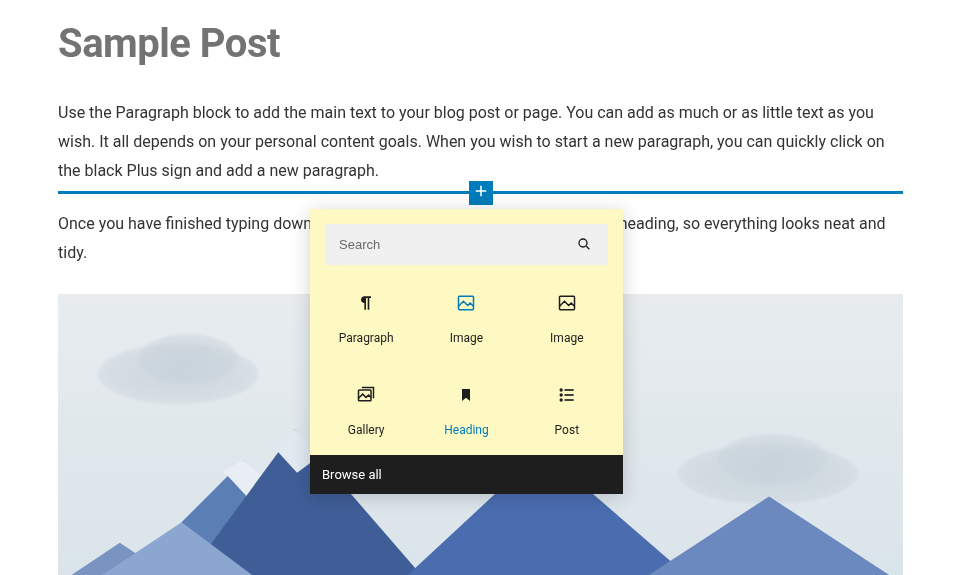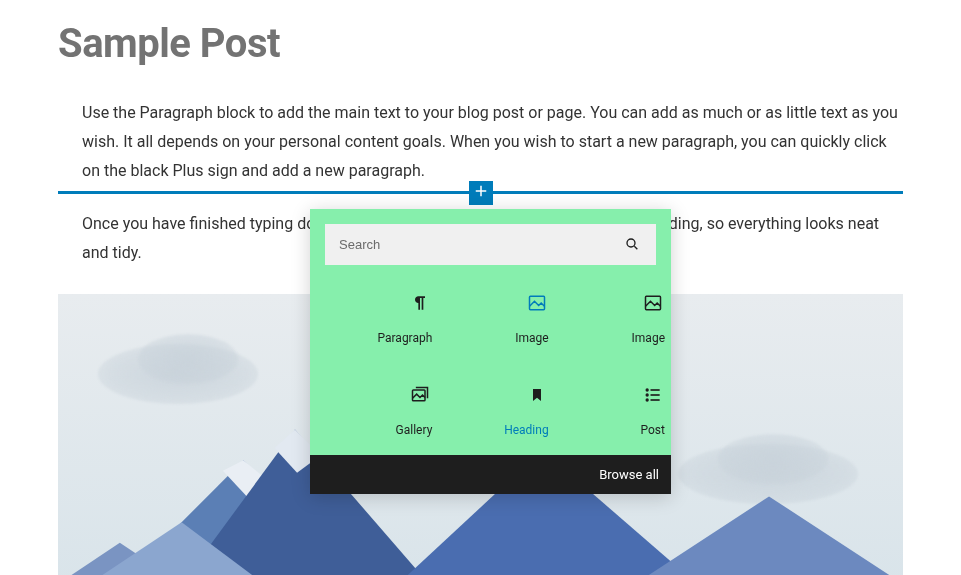--- a/index.html
+++ b/index.html
@@ -19,21 +19,20 @@
       font-weight: 700;
       color: #737373;
       margin-bottom: 32px;
       letter-spacing: -0.5px;
     }
     .paragraph {
       font-size: 16px;
       line-height: 1.8;
       color: #333;
       margin-bottom: 6px;
-      margin-left: 24px;
     }
     .para2 {
       margin-top: 16px;
       margin-bottom: 26px;
     }
     .insert-line {
       position: relative;
       height: 3px;
       background: #007cba;
       margin: 6px 0 4px 0;
@@ -70,22 +69,22 @@
     .cloud.c2 { width: 180px; height: 60px; left: 620px; top: 150px; }
     .cloud.c2b { width: 110px; height: 50px; left: 660px; top: 140px; }
     .mtn {
       position: absolute;
       bottom: 0;
     }
     .popover {
       position: absolute;
       left: 310px;
       top: 209px;
-      width: 361px;
-      background: #86efac;
+      width: 313px;
+      background: #fef9c3;
       box-shadow: 0 3px 18px rgba(0,0,0,0.18);
       z-index: 10;
     }
     .search-wrap {
       padding: 15px 15px 10px 15px;
     }
     .search-input {
       position: relative;
       background: #f0f0f0;
     }
@@ -109,42 +108,42 @@
     }
     .grid {
       display: grid;
       grid-template-columns: repeat(3, 1fr);
       padding: 10px 6px 12px 6px;
       row-gap: 26px;
     }
     .block-item {
       display: flex;
       flex-direction: column;
-      align-items: flex-end;
+      align-items: center;
       gap: 16px;
       cursor: pointer;
       padding: 6px 0;
     }
     .block-item .icon {
       width: 24px;
       height: 24px;
       display: flex;
       align-items: center;
       justify-content: center;
     }
     .block-item .label {
       font-size: 12px;
       color: #1e1e1e;
     }
     .block-item.active .label { color: #007cba; }
     .block-item.selected .icon svg { stroke: #007cba; }
     .browse-all {
       background: #1e1e1e;
       color: #fff;
-      text-align: right;
+      text-align: left;
       padding: 12px;
       font-size: 13px;
       cursor: pointer;
     }
   </style>
 </head>
 <body>
 
 <div class="content">
   <h1 class="post-title">Sample Post</h1>

